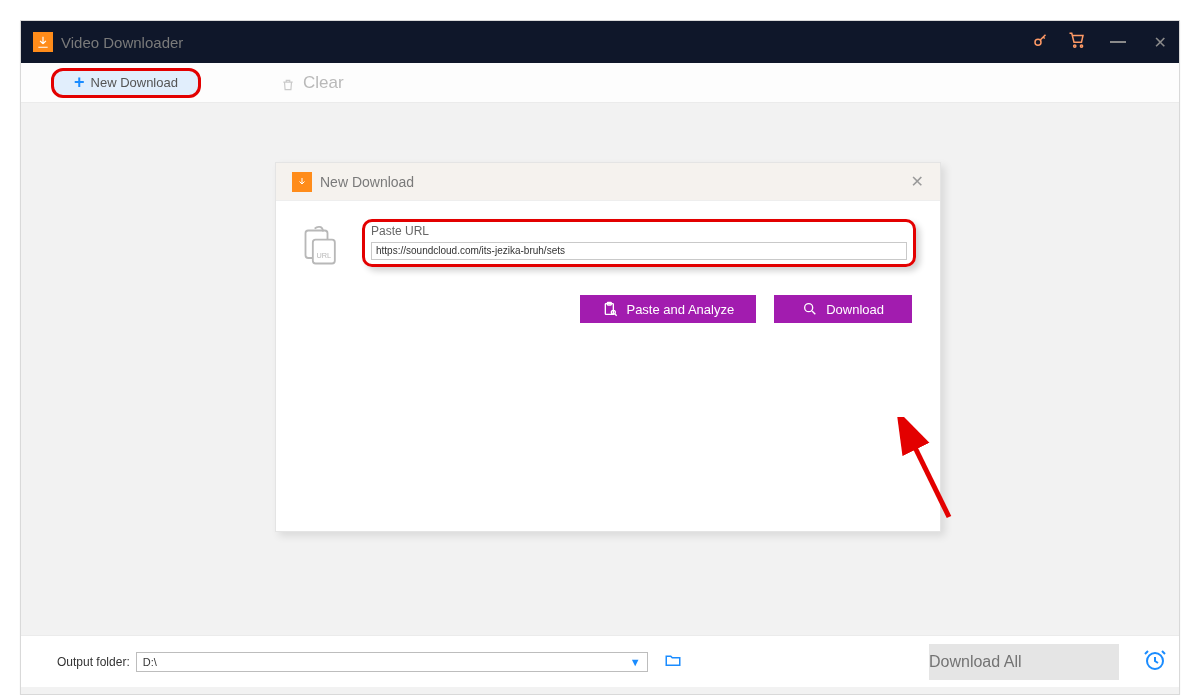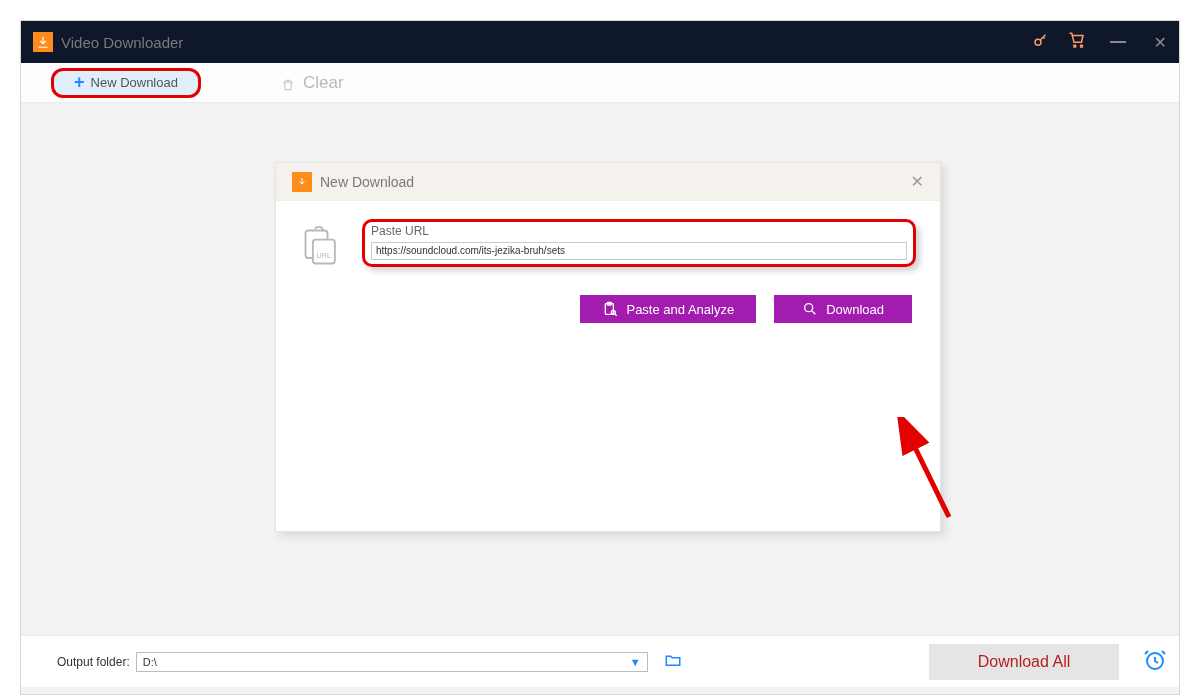--- a/index.html
+++ b/index.html
@@ -36,21 +36,21 @@
   .btn-row { display: flex; justify-content: flex-end; gap: 18px; margin-top: 22px; padding-right: 4px; }
   .btn { height: 28px; background: #a21caf; color: #fff; font-size: 13px; display: flex; align-items: center; padding: 0 22px; cursor: pointer; gap: 8px; border: none; }
   .btn svg { width: 16px; height: 16px; }
   .arrow { position: absolute; left: 870px; top: 310px; pointer-events:none; }
   .bottom-bar { position: absolute; left: 0; right: 0; bottom: 7px; height: 52px; background: #fff; border-top: 1px solid #ebebeb; display: flex; align-items: center; padding-left: 36px; }
   .out-label { font-size: 12px; color: #333; margin-right: 6px; }
   .out-select { width: 512px; height: 20px; border: 1px solid #bdbdbd; background: #fff; display: flex; align-items: center; padding: 0 6px; font-size: 11px; color: #333; justify-content: space-between; }
   .chev { color: #1a8cff; }
   .folder-btn { margin-left: 14px; }
   .folder-btn svg { width: 22px; height: 18px; }
-  .dl-all-btn { position: absolute; right: 60px; top: 8px; width: 190px; height: 36px; background: #e5e5e5; color: #b91c1c; font-size: 16px; display: flex; align-items: center; justify-content: center; }
+  .dl-all-btn { position: absolute; right: 60px; top: 8px; width: 190px; height: 36px; background: #e5e5e5; color: #737373; font-size: 16px; display: flex; align-items: center; }
   .clock-btn { position: absolute; right: 12px; top: 12px; }
   .clock-btn svg { width: 24px; height: 24px; }
 </style>
 </head>
 <body>
 
 <div class="window">
 
   <div class="title-bar">
     <div class="app-icon">

